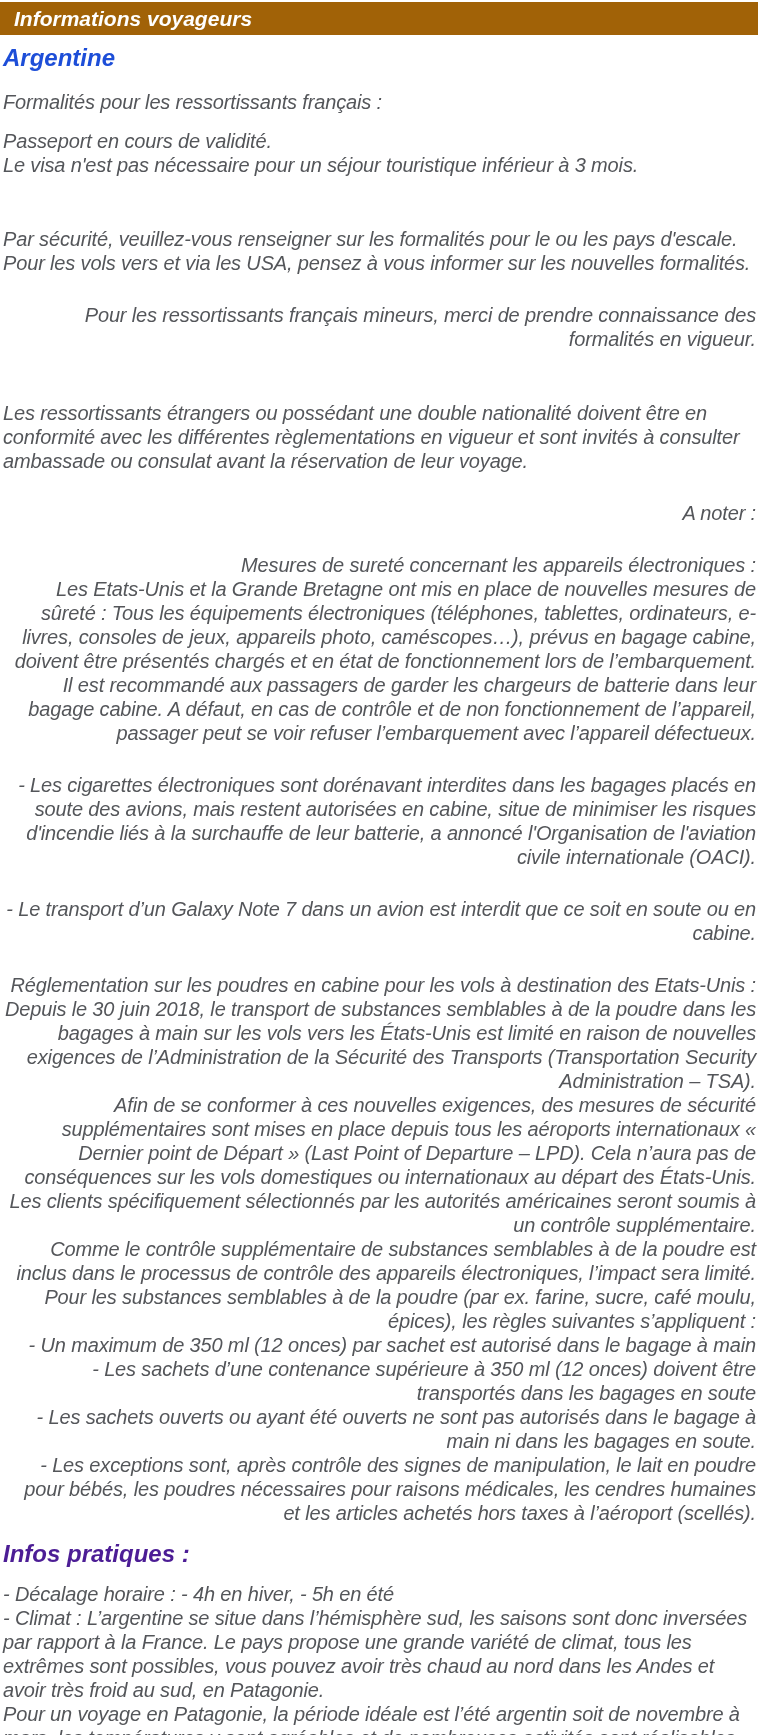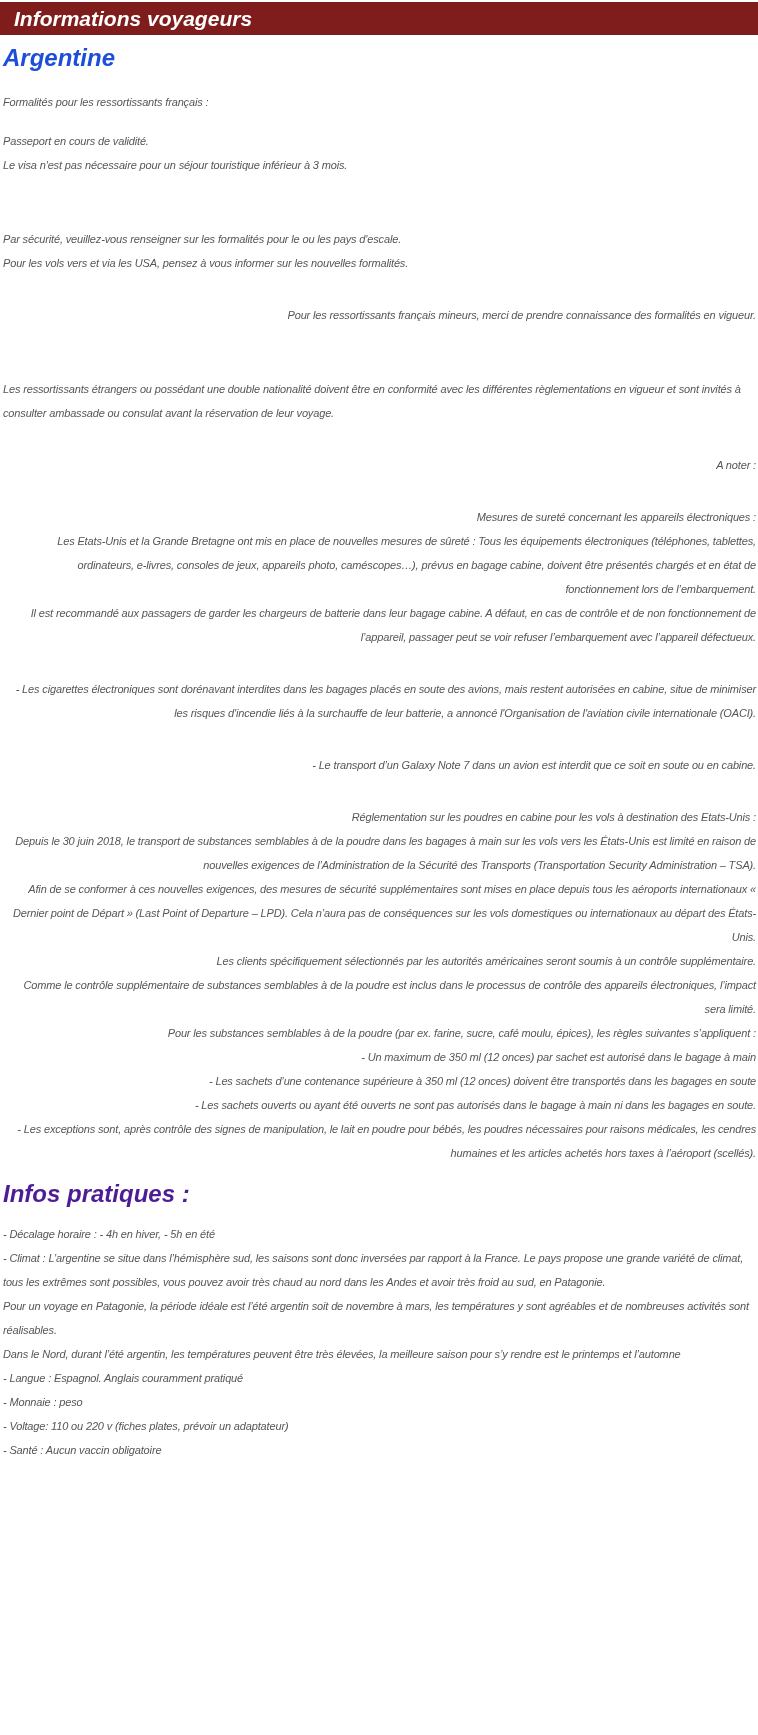--- a/index.html
+++ b/index.html
@@ -10,21 +10,21 @@
   body {
     width: 758px;
     min-height: 1735px;
     font-family: "Liberation Sans", sans-serif;
     font-style: italic;
     color: #54565a;
   }
   .topbar {
     margin-top: 2px;
     height: 33px;
-    background: #7f1d1d;
+    background: #a16207;
     display: flex;
     align-items: center;
     padding: 0 14px;
     box-sizing: border-box;
   }
   .topbar-title {
     margin: 0;
     color: #ffffff;
     font-size: 21px;
     font-weight: bold;
@@ -44,21 +44,21 @@
   }
   .sub-heading {
     margin: 14px 0 14px 0;
     color: #4c1d95;
     font-size: 24px;
     font-weight: bold;
     font-style: italic;
   }
   .para {
     margin: 0 0 15px 0;
-    font-size: 11px;
+    font-size: 20px;
     line-height: 24px;
     letter-spacing: -0.15px;
     white-space: pre-line; 
   }
   .gap1 { margin-top: 50px; }  
   .gap2 { margin-top: 28px; text-align: right; }  
 </style>
 </head>
 <body>
 

